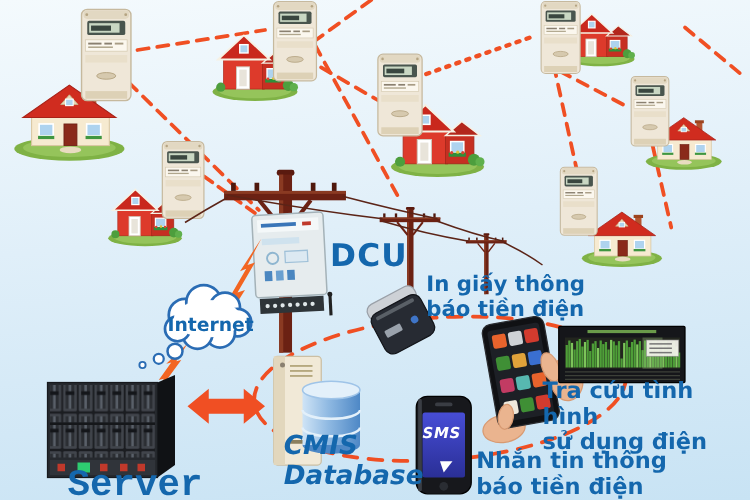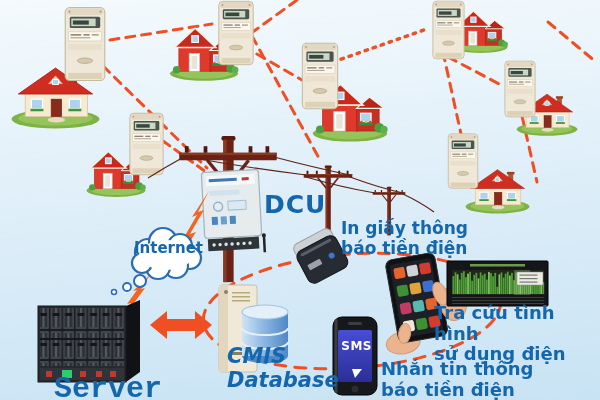--- a/index.html
+++ b/index.html
@@ -7,29 +7,29 @@
     position:relative;width:600px;height:400px;overflow:hidden;
     background:linear-gradient(175deg,#f4fafd 0%,#e0eff9 45%,#c8e3f4 100%);
     font-family:"DejaVu Sans","Liberation Sans",sans-serif;
   }
   .stage svg{position:absolute;left:0;top:0;}
   .lbl{
     position:absolute;font-weight:bold;color:#1467ad;
     white-space:pre-line;line-height:1.15;
   }
   .lbl-dcu{left:264px;top:191px;font-size:25px;letter-spacing:1px;}
-  .lbl-internet{left:134px;top:240px;width:64px;text-align:left;font-size:15px;}
+  .lbl-internet{left:134px;top:252px;width:64px;text-align:left;font-size:15px;}
   .lbl-server{left:54px;top:372px;font-size:30px;font-family:Liberation Mono, monospace;}
   .lbl-cmis{left:227px;top:344px;font-size:21px;font-style:italic;}
   .lbl-print{left:341px;top:219px;font-size:17px;}
   .lbl-lookup{left:434px;top:303px;font-size:18px;}
   .lbl-smsmsg{left:381px;top:359px;font-size:18px;}
   .lbl-smsscreen{
-    left:338px;top:340px;width:34px;text-align:right;font-size:12px;
-    color:#ffffff;font-weight:800;letter-spacing:.5px;
+    left:338px;top:340px;width:34px;text-align:left;font-size:12px;
+    color:#ffffff;font-style:italic;font-weight:800;letter-spacing:.5px;
   }
 </style>
 </head>
 <body>
 
 <div class="stage">
 
 <svg width="600" height="400" viewBox="0 0 600 400">
   <defs>
     <linearGradient id="cylG" x1="0" y1="0" x2="1" y2="0">

